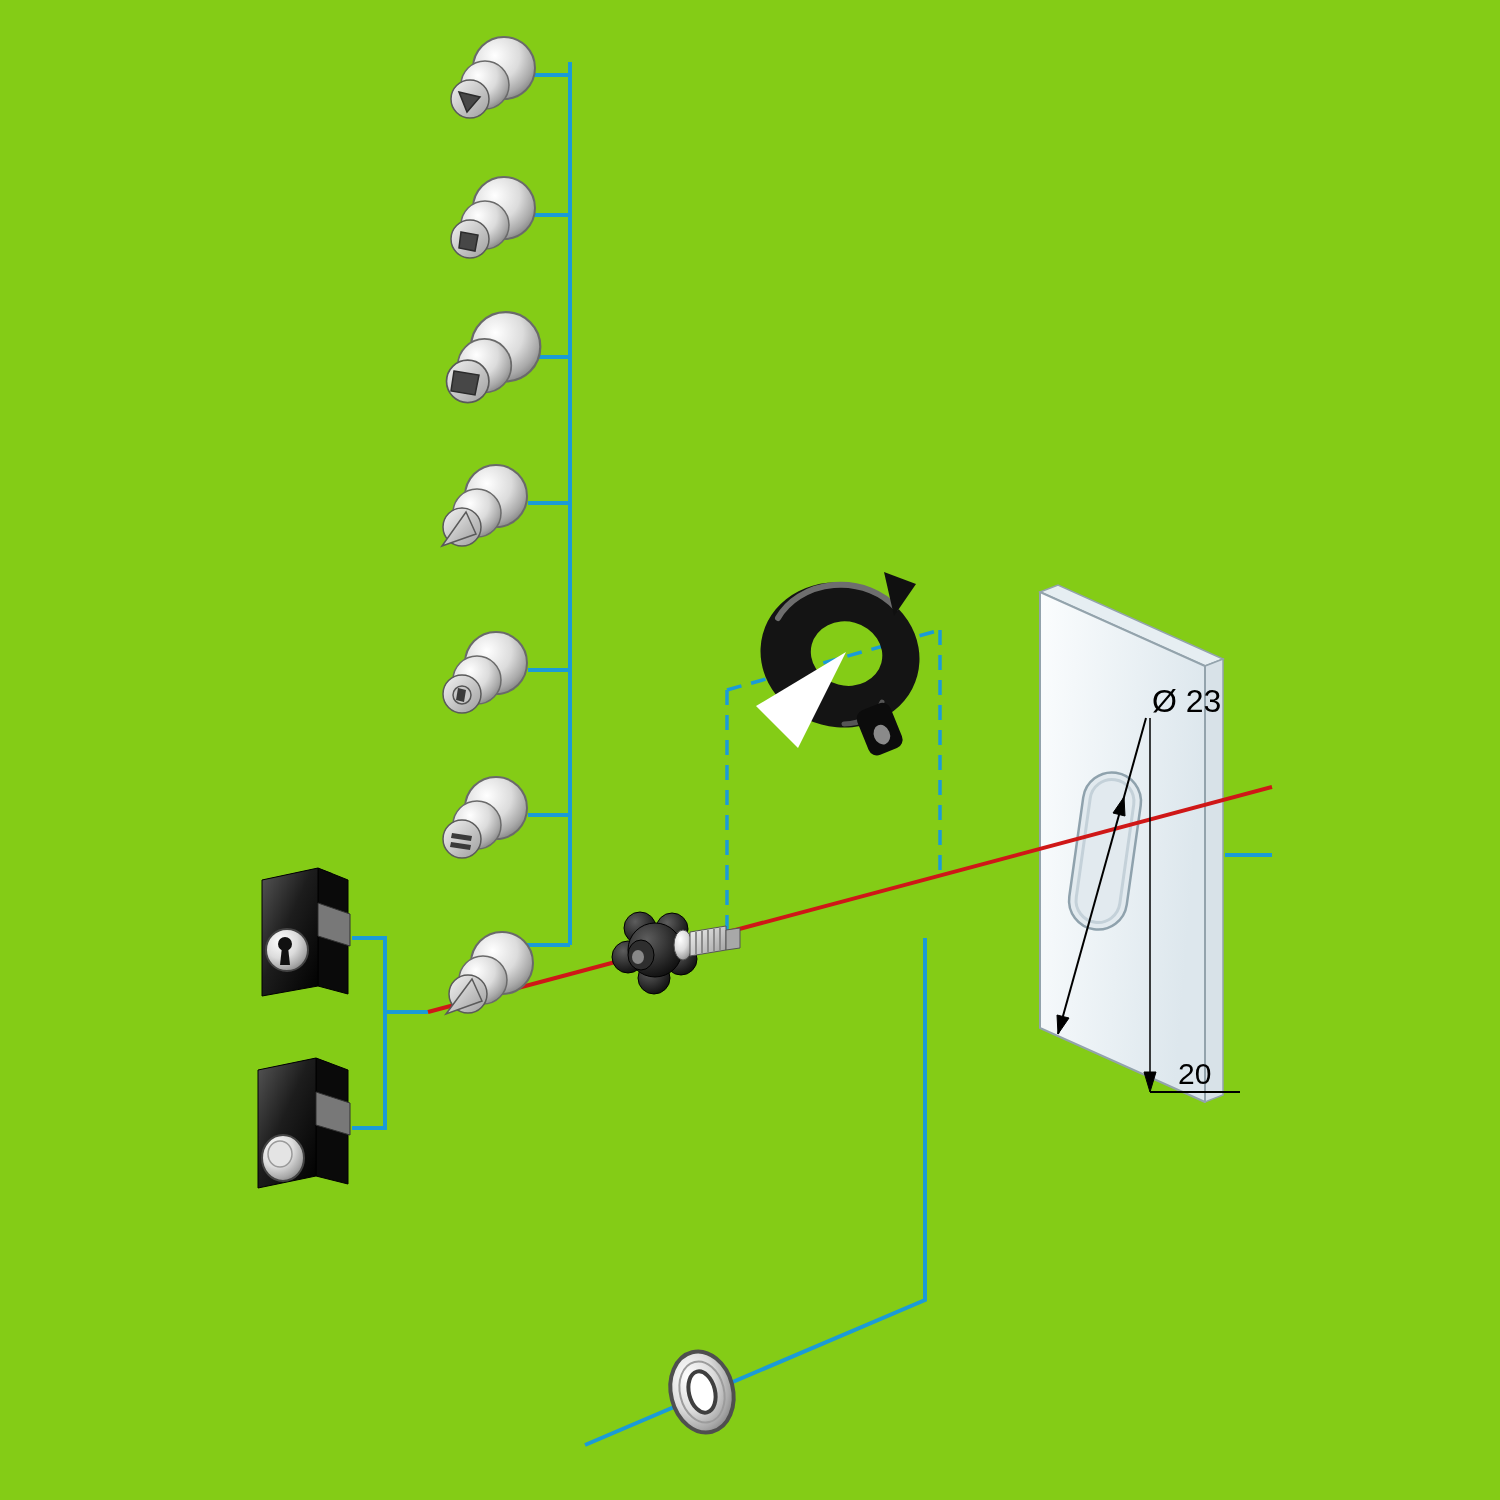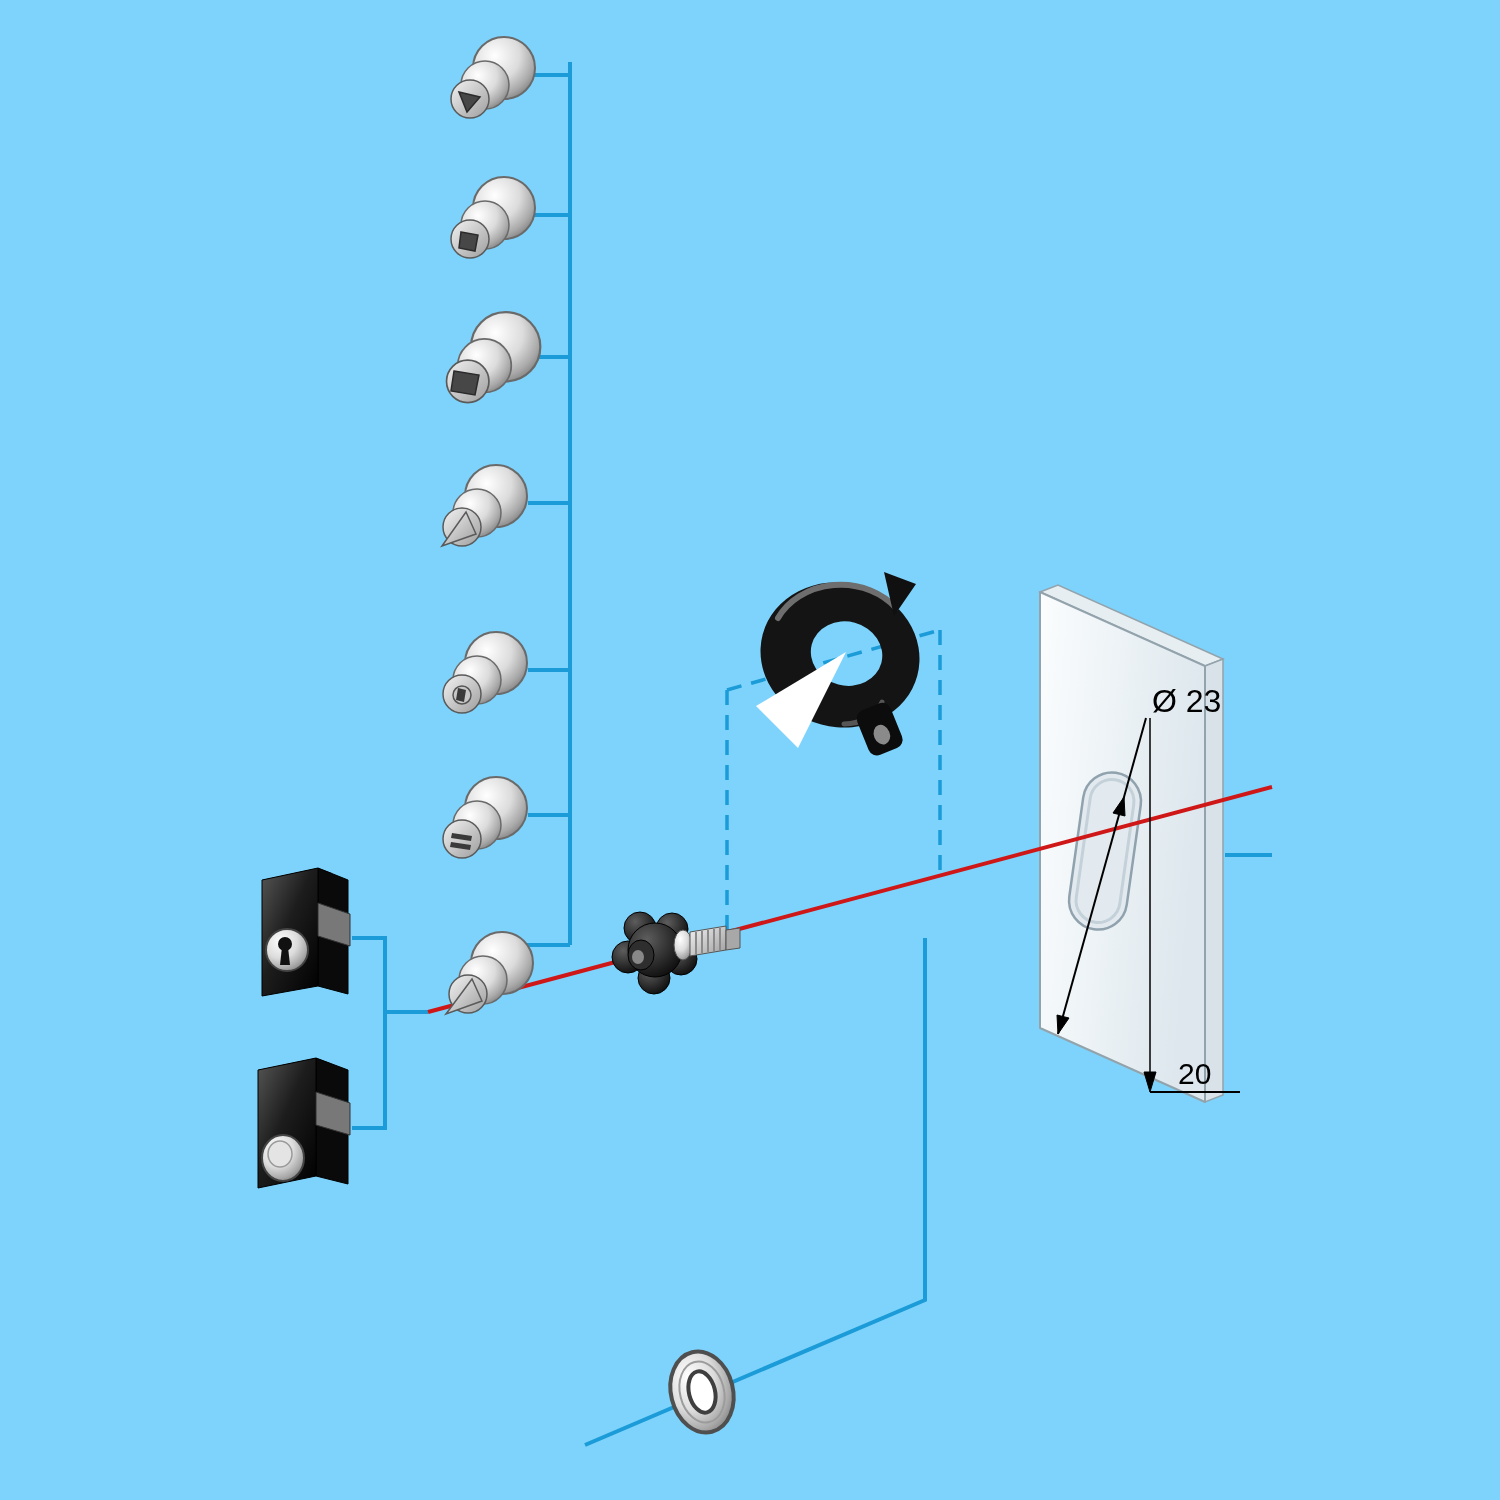--- a/index.html
+++ b/index.html
@@ -1,16 +1,16 @@
 <!DOCTYPE html>
 <html><head>
 <meta charset="utf-8">
 <style>
   html,body{margin:0;padding:0;background:#ffffff;}
-  .stage{width:1500px;height:1500px;position:relative;background:#7dd3fc;overflow:hidden;
+  .stage{width:1500px;height:1500px;position:relative;background:#84cc16;overflow:hidden;
          font-family:"Liberation Sans", sans-serif;}
   svg{display:block;}
   text{font-family:"Liberation Sans", sans-serif;}
 </style>
 </head>
 <body>
 
 <div class="stage">
 <svg width="1500" height="1500" viewBox="0 0 1500 1500">
 

